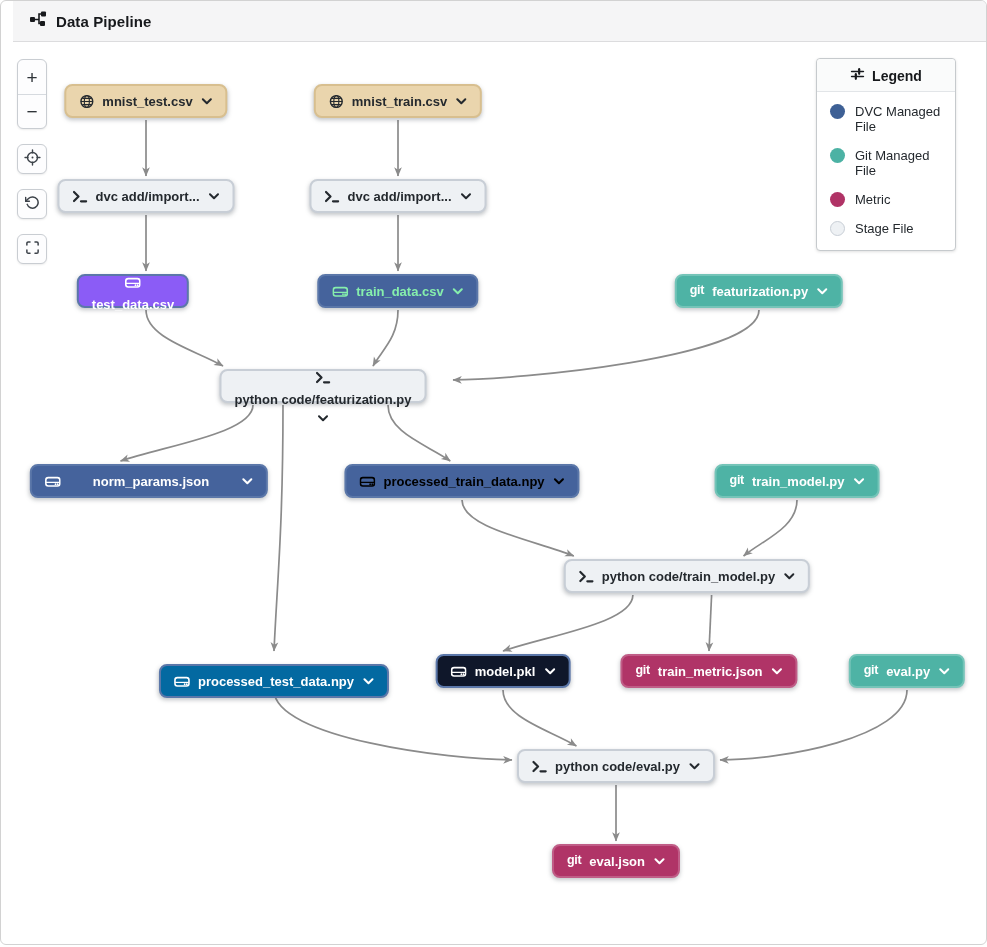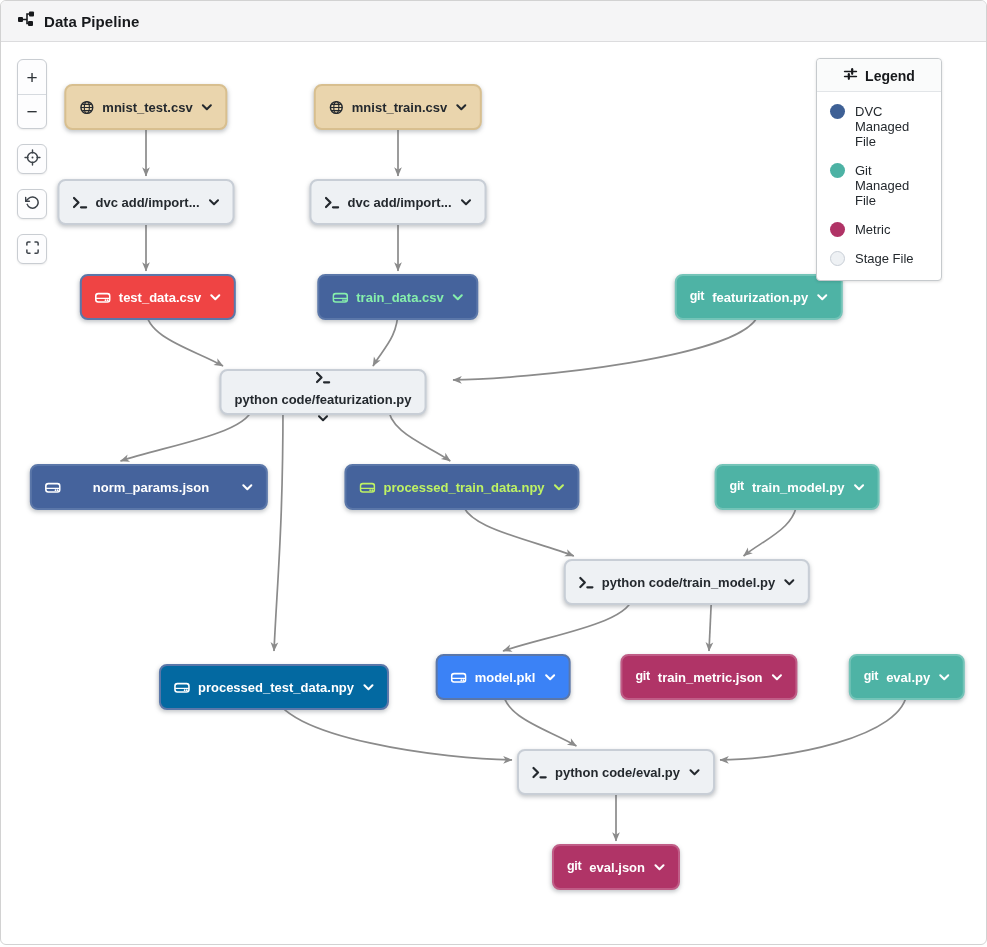--- a/index.html
+++ b/index.html
@@ -1,46 +1,46 @@
 <!DOCTYPE html>
 <html><head>
 <meta charset="utf-8">
 <style>
   html,body{margin:0;padding:0;background:#fff;}
   body{font-family:"Liberation Sans",sans-serif;-webkit-font-smoothing:antialiased;}
   .app{position:relative;width:987px;height:945px;border:1px solid #d2d2d2;border-radius:6px;
        box-sizing:border-box;overflow:hidden;background:#fff;}
-  .topbar{position:absolute;top:0;left:0;right:0;height:41px;background:#f5f5f6;
+  .topbar{position:absolute;top:0;left:12px;right:0;height:41px;background:#f5f5f6;
           border-bottom:1px solid #dcdcde;display:flex;align-items:center;gap:8px;
           padding:0 17px;z-index:10;box-sizing:border-box;}
   .topbar h1{font-size:15px;margin:0;color:#17191c;font-weight:700;letter-spacing:.1px;}
   .canvas{position:absolute;inset:0;}
   #edges{position:absolute;left:0;top:0;z-index:1;}
   .edge{fill:none;stroke:#8b8b8b;stroke-width:1.7px;}
-  .node{position:absolute;height:46px;border-radius:8px;display:flex;align-items:center;gap:8px;
+  .node{position:absolute;height:34px;border-radius:8px;display:flex;align-items:center;gap:8px;
         padding:0 13px;font-weight:700;font-size:13px;white-space:nowrap;box-sizing:border-box;
         transform:translateX(-50%);box-shadow:0 2px 4px rgba(80,88,98,.35);cursor:pointer;
         border:2px solid transparent;z-index:2;}
   .node .nicon{display:flex;align-items:center;}
   .node .nicon svg{display:block;}
   .git-txt{font-weight:800;font-size:12.5px;line-height:1;transform:translateY(-1px);letter-spacing:-.3px;}
   .nchev{display:flex;align-items:center;margin-left:1px;}
   .controls{position:absolute;left:16px;top:58px;z-index:6;width:30px;display:flex;
             flex-direction:column;align-items:stretch;}
   .ctl-btn{width:30px;height:30px;background:#fdfdfe;border:1px solid #c9cdd2;border-radius:6px;
            color:#3d434a;display:flex;align-items:center;justify-content:center;cursor:pointer;
            box-shadow:0 1px 2px rgba(0,0,0,.08);padding:0;font-family:inherit;}
   .zoom-group{border:1px solid #c9cdd2;border-radius:6px;overflow:hidden;background:#fdfdfe;
               box-shadow:0 1px 2px rgba(0,0,0,.08);margin-bottom:15px;}
   .zoom-group button{display:block;width:100%;height:34px;border:none;background:transparent;
               font-size:19px;font-weight:400;color:#2f3439;cursor:pointer;padding:0;line-height:1;
               font-family:inherit;}
   .zoom-group button + button{border-top:1px solid #d6dadf;}
   .ctl-gap{margin-bottom:15px;}
-  .legend{position:absolute;left:815px;top:57px;width:126px;background:#fff;
+  .legend{position:absolute;left:815px;top:57px;width:140px;background:#fff;
           border:1px solid #c6cacd;border-radius:4px;z-index:6;box-sizing:border-box;
           box-shadow:0 1px 3px rgba(0,0,0,.12);}
   .legend-header{display:flex;align-items:center;justify-content:center;gap:7px;
           padding:8px 0 7px;border-bottom:1px solid #e2e5e8;background:#fafbfb;
           font-weight:700;font-size:14px;color:#17191c;border-radius:4px 4px 0 0;}
   .legend ul{list-style:none;margin:0;padding:5px 0 7px;}
   .legend li{display:flex;align-items:flex-start;gap:10px;padding:7px 13px;font-size:13px;color:#24292e;}
   .dot{width:15px;height:15px;border-radius:50%;box-sizing:border-box;flex:0 0 auto;}
 </style>
 </head>
@@ -128,21 +128,21 @@
               <line x1="8.5" y1="10.8" x2="13.7" y2="10.8"></line>
             </svg>
           </span>
           <span class="nlabel">dvc add/import...</span>
           <span class="nchev">
             <svg width="11" height="7" viewBox="0 0 11 7" fill="none" stroke="currentColor" stroke-width="2" stroke-linecap="round" stroke-linejoin="round">
               <polyline points="1.5,1.2 5.5,5.2 9.5,1.2"></polyline>
             </svg>
           </span>
         </div>
-        <div class="node" style="left: 157px; top: 273px; background: #ef4444; border-color: rgb(91, 119, 169); color: rgb(255, 255, 255);">
+        <div class="node" style="left: 132px; top: 273px; background: #8b5cf6; border-color: rgb(91, 119, 169); color: rgb(255, 255, 255); flex-direction: column;">
           <span class="nicon">
             <svg width="16" height="13" viewBox="0 0 16 13" fill="none" stroke="currentColor">
               <rect x="1" y="2.6" width="14" height="8.4" rx="2.4" stroke-width="1.6"></rect>
               <line x1="1.2" y1="7.4" x2="14.8" y2="7.4" stroke-width="1.2"></line>
               <circle cx="10.7" cy="9.2" r="0.9" fill="currentColor" stroke="none"></circle>
               <circle cx="12.8" cy="9.2" r="0.9" fill="currentColor" stroke="none"></circle>
             </svg>
           </span>
           <span class="nlabel">test_data.csv</span>
           <span class="nchev">
@@ -201,21 +201,21 @@
               <circle cx="12.8" cy="9.2" r="0.9" fill="currentColor" stroke="none"></circle>
             </svg>
           </span>
           <span class="nlabel">norm_params.json</span>
           <span class="nchev">
             <svg width="11" height="7" viewBox="0 0 11 7" fill="none" stroke="currentColor" stroke-width="2" stroke-linecap="round" stroke-linejoin="round">
               <polyline points="1.5,1.2 5.5,5.2 9.5,1.2"></polyline>
             </svg>
           </span>
         </div>
-        <div class="node" style="left: 461px; top: 463px; background: rgb(69, 99, 156); border-color: rgb(91, 119, 169); color: #bef264;">
+        <div class="node" style="left: 461px; top: 463px; background: rgb(69, 99, 156); border-color: rgb(91, 119, 169); color: #000000;">
           <span class="nicon">
             <svg width="16" height="13" viewBox="0 0 16 13" fill="none" stroke="currentColor">
               <rect x="1" y="2.6" width="14" height="8.4" rx="2.4" stroke-width="1.6"></rect>
               <line x1="1.2" y1="7.4" x2="14.8" y2="7.4" stroke-width="1.2"></line>
               <circle cx="10.7" cy="9.2" r="0.9" fill="currentColor" stroke="none"></circle>
               <circle cx="12.8" cy="9.2" r="0.9" fill="currentColor" stroke="none"></circle>
             </svg>
           </span>
           <span class="nlabel">processed_train_data.npy</span>
           <span class="nchev">
@@ -258,21 +258,21 @@
               <circle cx="12.8" cy="9.2" r="0.9" fill="currentColor" stroke="none"></circle>
             </svg>
           </span>
           <span class="nlabel">processed_test_data.npy</span>
           <span class="nchev">
             <svg width="11" height="7" viewBox="0 0 11 7" fill="none" stroke="currentColor" stroke-width="2" stroke-linecap="round" stroke-linejoin="round">
               <polyline points="1.5,1.2 5.5,5.2 9.5,1.2"></polyline>
             </svg>
           </span>
         </div>
-        <div class="node" style="left: 502px; top: 653px; background: #3b82f6; border-color: rgb(91, 119, 169); color: rgb(255, 255, 255);">
+        <div class="node" style="left: 502px; top: 653px; background: #0f172a; border-color: rgb(91, 119, 169); color: rgb(255, 255, 255);">
           <span class="nicon">
             <svg width="16" height="13" viewBox="0 0 16 13" fill="none" stroke="currentColor">
               <rect x="1" y="2.6" width="14" height="8.4" rx="2.4" stroke-width="1.6"></rect>
               <line x1="1.2" y1="7.4" x2="14.8" y2="7.4" stroke-width="1.2"></line>
               <circle cx="10.7" cy="9.2" r="0.9" fill="currentColor" stroke="none"></circle>
               <circle cx="12.8" cy="9.2" r="0.9" fill="currentColor" stroke="none"></circle>
             </svg>
           </span>
           <span class="nlabel">model.pkl</span>
           <span class="nchev">

